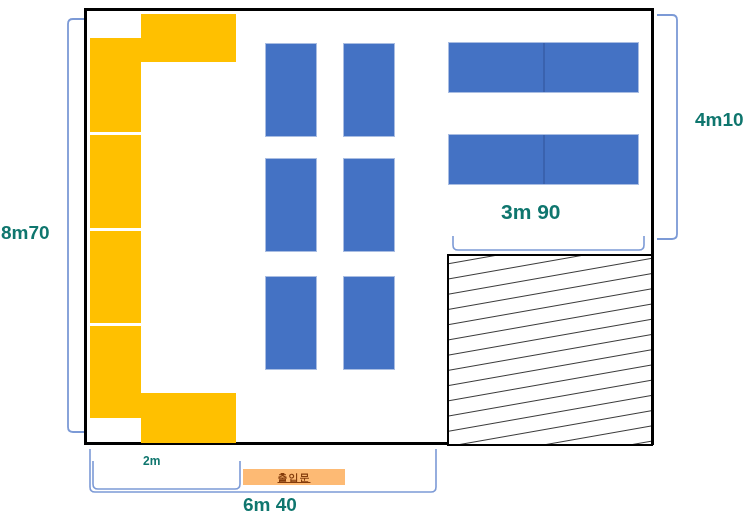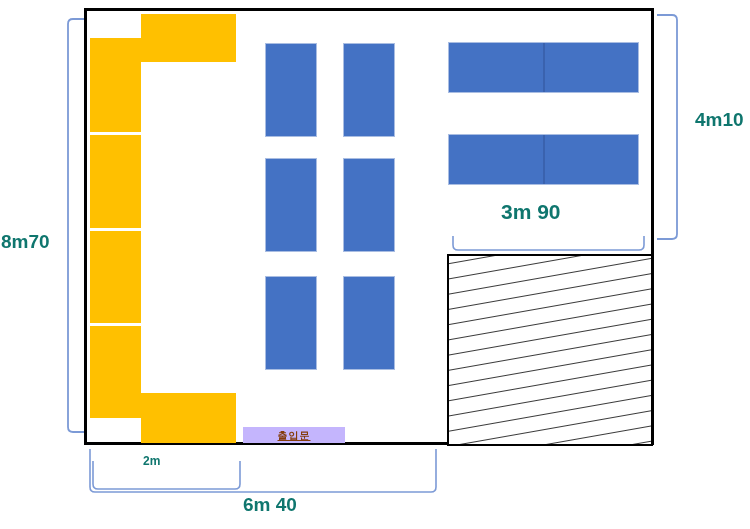--- a/index.html
+++ b/index.html
@@ -50,21 +50,21 @@
   .door span{
     font-size:10px;font-weight:bold;line-height:11px;
     color:#843C0C;text-decoration:underline;
     letter-spacing:1px;white-space:nowrap;
   }
   
   .dim{
     color:#0f766e;font-weight:bold;white-space:nowrap;
     font-size:19px;line-height:21px;
   }
-  .dim-left  {left:1px;  top:231px;}
+  .dim-left  {left:1px;  top:222px;}
   .dim-right {left:695px;top:109px;}
   .dim-3m90  {left:501px;top:201px;font-size:21px;}
   .dim-2m    {left:143px;top:451px;font-size:12px;}
   .dim-6m50  {left:243px;top:494px;}
   
   .bracket-layer{left:0;top:0;width:750px;height:529px;pointer-events:none;}
 </style>
 </head>
 <body>
 
@@ -97,21 +97,21 @@
     <svg width="202" height="188">
       <defs>
         <pattern id="hatch" width="90" height="15" patternUnits="userSpaceOnUse" patternTransform="rotate(-10)">
           <line x1="0" y1="7.5" x2="90" y2="7.5" stroke="#3a3a3a" stroke-width="1"></line>
         </pattern>
       </defs>
       <rect x="0" y="0" width="202" height="188" fill="url(#hatch)"></rect>
     </svg>
   </div>
 
-  <div class="abs door" style="background: #c4b5fd;">
+  <div class="abs door" style="background: #fdba74; margin-top: 42px;">
     <span style="color: rgb(132, 60, 12);">출입문</span>
   </div>
 
   <svg class="abs bracket-layer" width="750" height="529">
     <path d="M 84 19 H 73 Q 68 19 68 24 V 427 Q 68 432 73 432 H 84" fill="none" stroke="#7C9AD6" stroke-width="1.8"></path>
     <path d="M 657 15 H 672 Q 677 15 677 20 V 234 Q 677 239 672 239 H 657" fill="none" stroke="#7C9AD6" stroke-width="1.8"></path>
     <path d="M 453 236 V 245 Q 453 250 458 250 H 639 Q 644 250 644 245 V 236" fill="none" stroke="#7C9AD6" stroke-width="1.6"></path>
     <path d="M 93 461 V 484 Q 93 489 98 489 H 235 Q 240 489 240 484 V 461" fill="none" stroke="#7C9AD6" stroke-width="1.6"></path>
     <path d="M 90 449 V 487 Q 90 492 95 492 H 431 Q 436 492 436 487 V 449" fill="none" stroke="#7C9AD6" stroke-width="1.6"></path>
   </svg>

